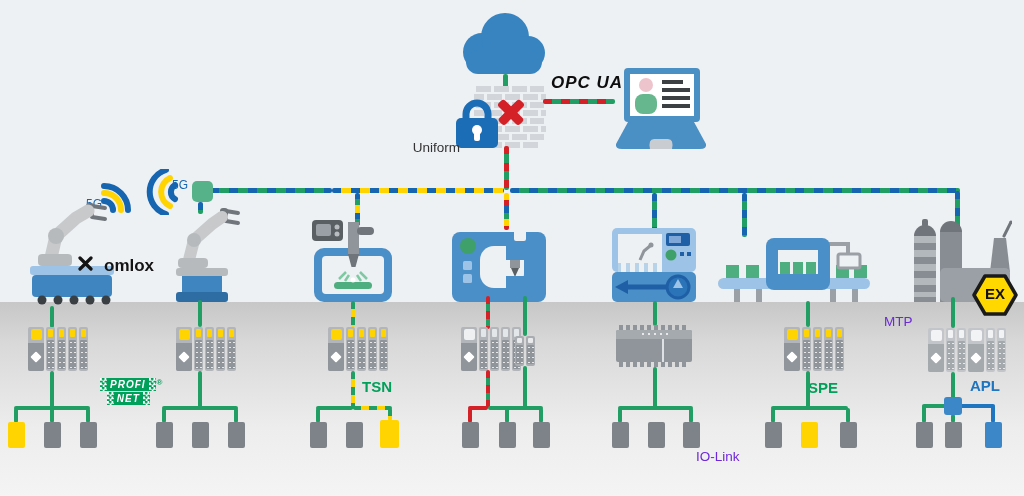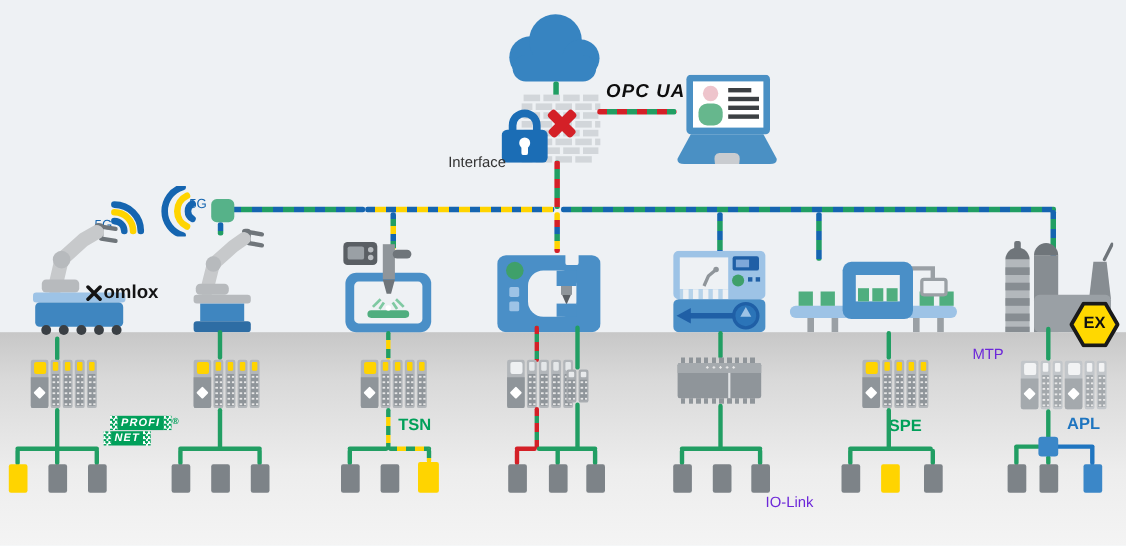--- a/index.html
+++ b/index.html
@@ -22,21 +22,21 @@
   .tsn-v{background:repeating-linear-gradient(180deg,#1565b0 0 6px,#219e63 6px 12px,#ffd400 12px 20px);}
   .yg-v{background:repeating-linear-gradient(180deg,#219e63 0 8px,#ffd400 8px 16px);}
   .yg-h{background:repeating-linear-gradient(90deg,#219e63 0 8px,#ffd400 8px 16px);}
   .solid-g{background:#219e63;} .solid-r{background:#d42027;} .solid-b{background:#1f75c0;}
   
   .lbl{position:absolute;color:#6d28d9;font-size:13px;}
   .tech{position:absolute;font-weight:bold;font-size:15px;}
   .green-t{color:#00a05a;} .blue-t{color:#1f75c0;}
   .fiveg{position:absolute;color:#1565b0;font-weight:normal;font-size:12px;}
   .opcua{position:absolute;font-weight:800;font-size:17px;color:#0d0d0d;letter-spacing:1px;font-style:italic;}
-  .omlox{position:absolute;display:flex;align-items:center;gap:1px;font-weight:800;font-size:17px;color:#141414;}
+  .omlox{position:absolute;display:flex;align-items:flex-start;gap:11px;font-weight:800;font-size:17px;color:#141414;}
   
   .node{position:absolute;width:21px;height:21px;border-radius:5px;background:#56b289;}
   .apl-node{position:absolute;width:18px;height:18px;border-radius:3px;background:#3b87c8;}
   
   .plc{position:absolute;display:flex;gap:2px;height:44px;}
   .plc .m1{width:16px;background:#b2b6ba;border-radius:2px;display:flex;flex-direction:column;align-items:center;padding-top:2px;box-sizing:border-box;}
   .plc .m1 .sq{width:11px;height:11px;border-radius:2px;background:#ffd400;}
   .plc .m1 .low{margin-top:3px;width:16px;flex:1;background:#8f959a;border-radius:0 0 2px 2px;display:flex;align-items:center;justify-content:center;}
   .plc .m1 .dia{width:8px;height:8px;background:#fff;transform:rotate(45deg);border-radius:1px;}
   .plc .ms{width:9px;background:#b2b6ba;border-radius:2px;position:relative;overflow:hidden;}
@@ -66,21 +66,21 @@
   
   .fbox{position:absolute;width:17px;height:26px;background:#7d8388;border-radius:2px;}
   .fbox.yellow{background:#ffd400;}
   .fbox.blue{background:#3b87c8;}
   .fbox.big{width:19px;height:28px;}
   
   .urdi{position:absolute;font-size:13px;line-height:17px;color:#1f1f1f;}
   
   .pnlogo{position:absolute;font-style:italic;font-weight:bold;}
   .pn-row{display:flex;align-items:stretch;height:13px;margin-bottom:1px;}
-  .pn-row2{margin-left:-6px;}
+  .pn-row2{margin-left:-6px;justify-content:center;}
   .pn-txt{background:#00a05a;color:#fff;font-size:10px;line-height:13px;padding:0 3px;letter-spacing:1px;}
   .chk{width:7px;background:repeating-conic-gradient(#00a05a 0% 25%,#ffffff 0% 50%) 0 0/4.5px 4.5px;}
   .pn-reg{font-size:8px;color:#00a05a;font-style:normal;margin-left:1px;}
   
   .ex-badge{position:absolute;width:46px;height:42px;}
   .security{position:absolute;font-size:13.5px;color:#333;}
 </style>
 </head>
 <body>
 
@@ -140,21 +140,21 @@
       <rect x="22" y="24" width="30" height="9" rx="3" transform="rotate(-45 37 28)"></rect>
     </g>
   </svg>
 
   <svg class="abs" style="left:456px;top:98px" width="42" height="50" viewBox="0 0 42 50">
     <path d="M10 22 v-6 a11 11 0 0 1 22 0 v6" fill="none" stroke="#1b6db5" stroke-width="7"></path>
     <rect x="0" y="20" width="42" height="30" rx="5" fill="#1b6db5"></rect>
     <circle cx="21" cy="32" r="5" fill="#fff"></circle>
       <rect x="18" y="34" width="6" height="9" rx="2" fill="#fff"></rect>
   </svg>
-  <div class="security" style="left:404px;top:140px;width:56px;text-align:right">Interface</div>
+  <div class="security" style="left:404px;top:140px;width:56px;text-align:right">Uniform</div>
 
   <div class="hline rg-h" style="left:543px;top:99px;width:72px"></div>
   <div class="opcua" style="left:551px;top:73px">OPC UA</div>
 
   <svg class="abs" style="left:610px;top:68px" width="102" height="82" viewBox="0 0 102 82">
     <rect x="14" y="0" width="76" height="54" rx="4" fill="#4a90c4"></rect>
     <rect x="20" y="6" width="64" height="42" fill="#ffffff"></rect>
     <circle cx="36" cy="17" r="7" fill="#eec4cc"></circle>
     <rect x="25" y="26" width="22" height="20" rx="8" fill="#66b78d"></rect>
     <g fill="#3c4043">

